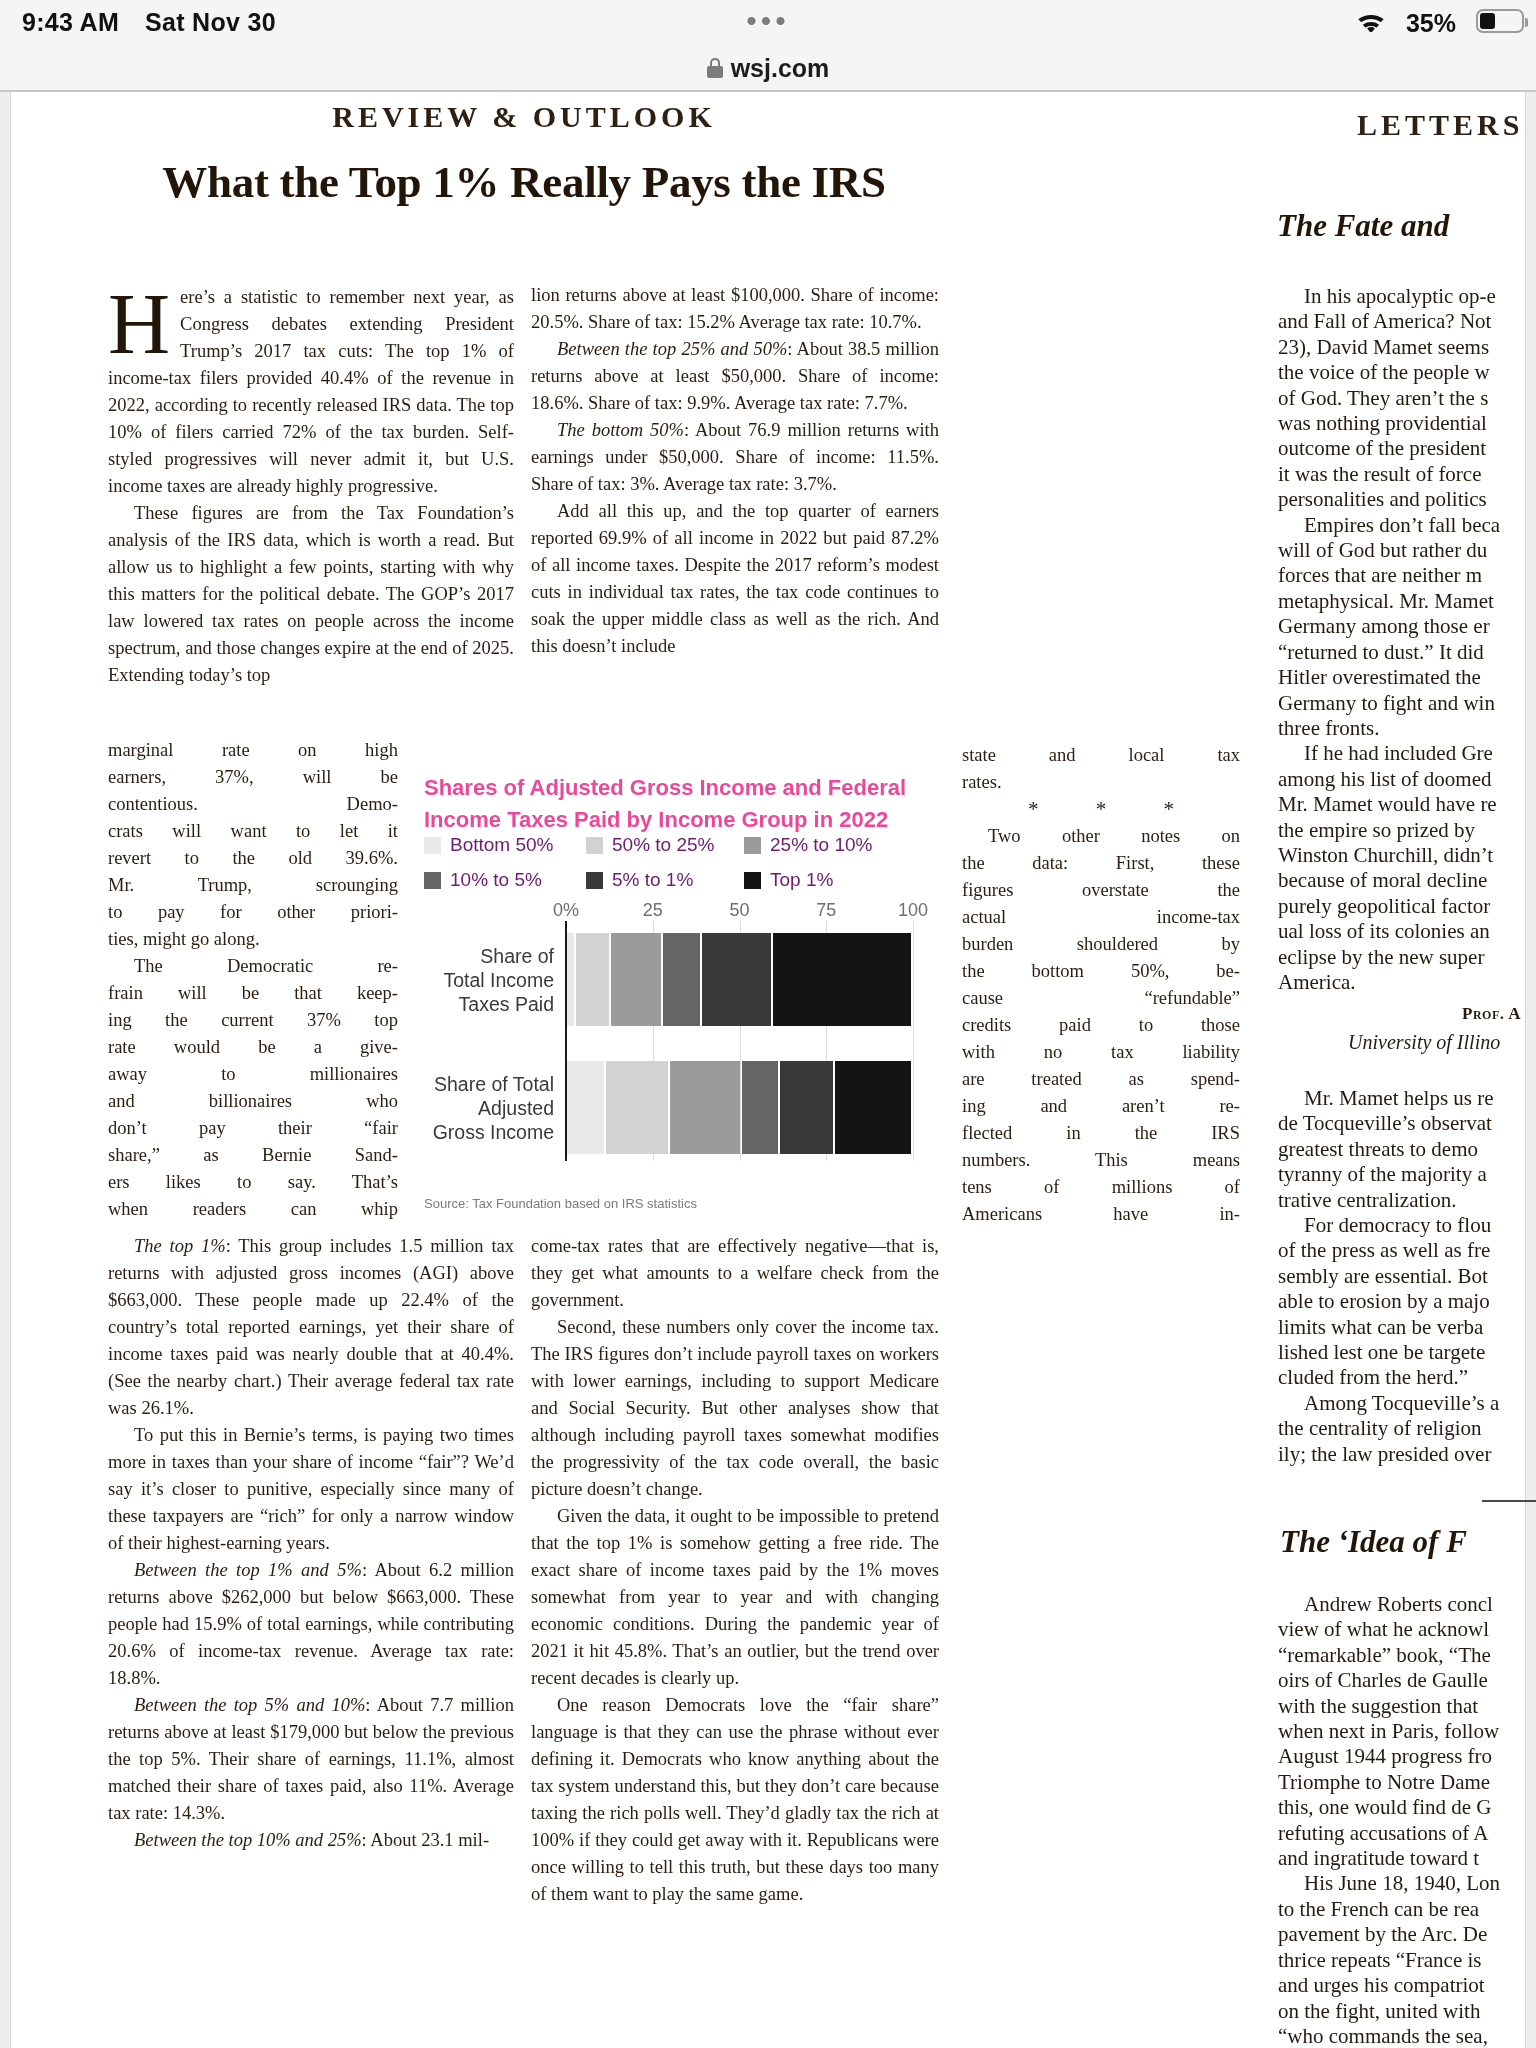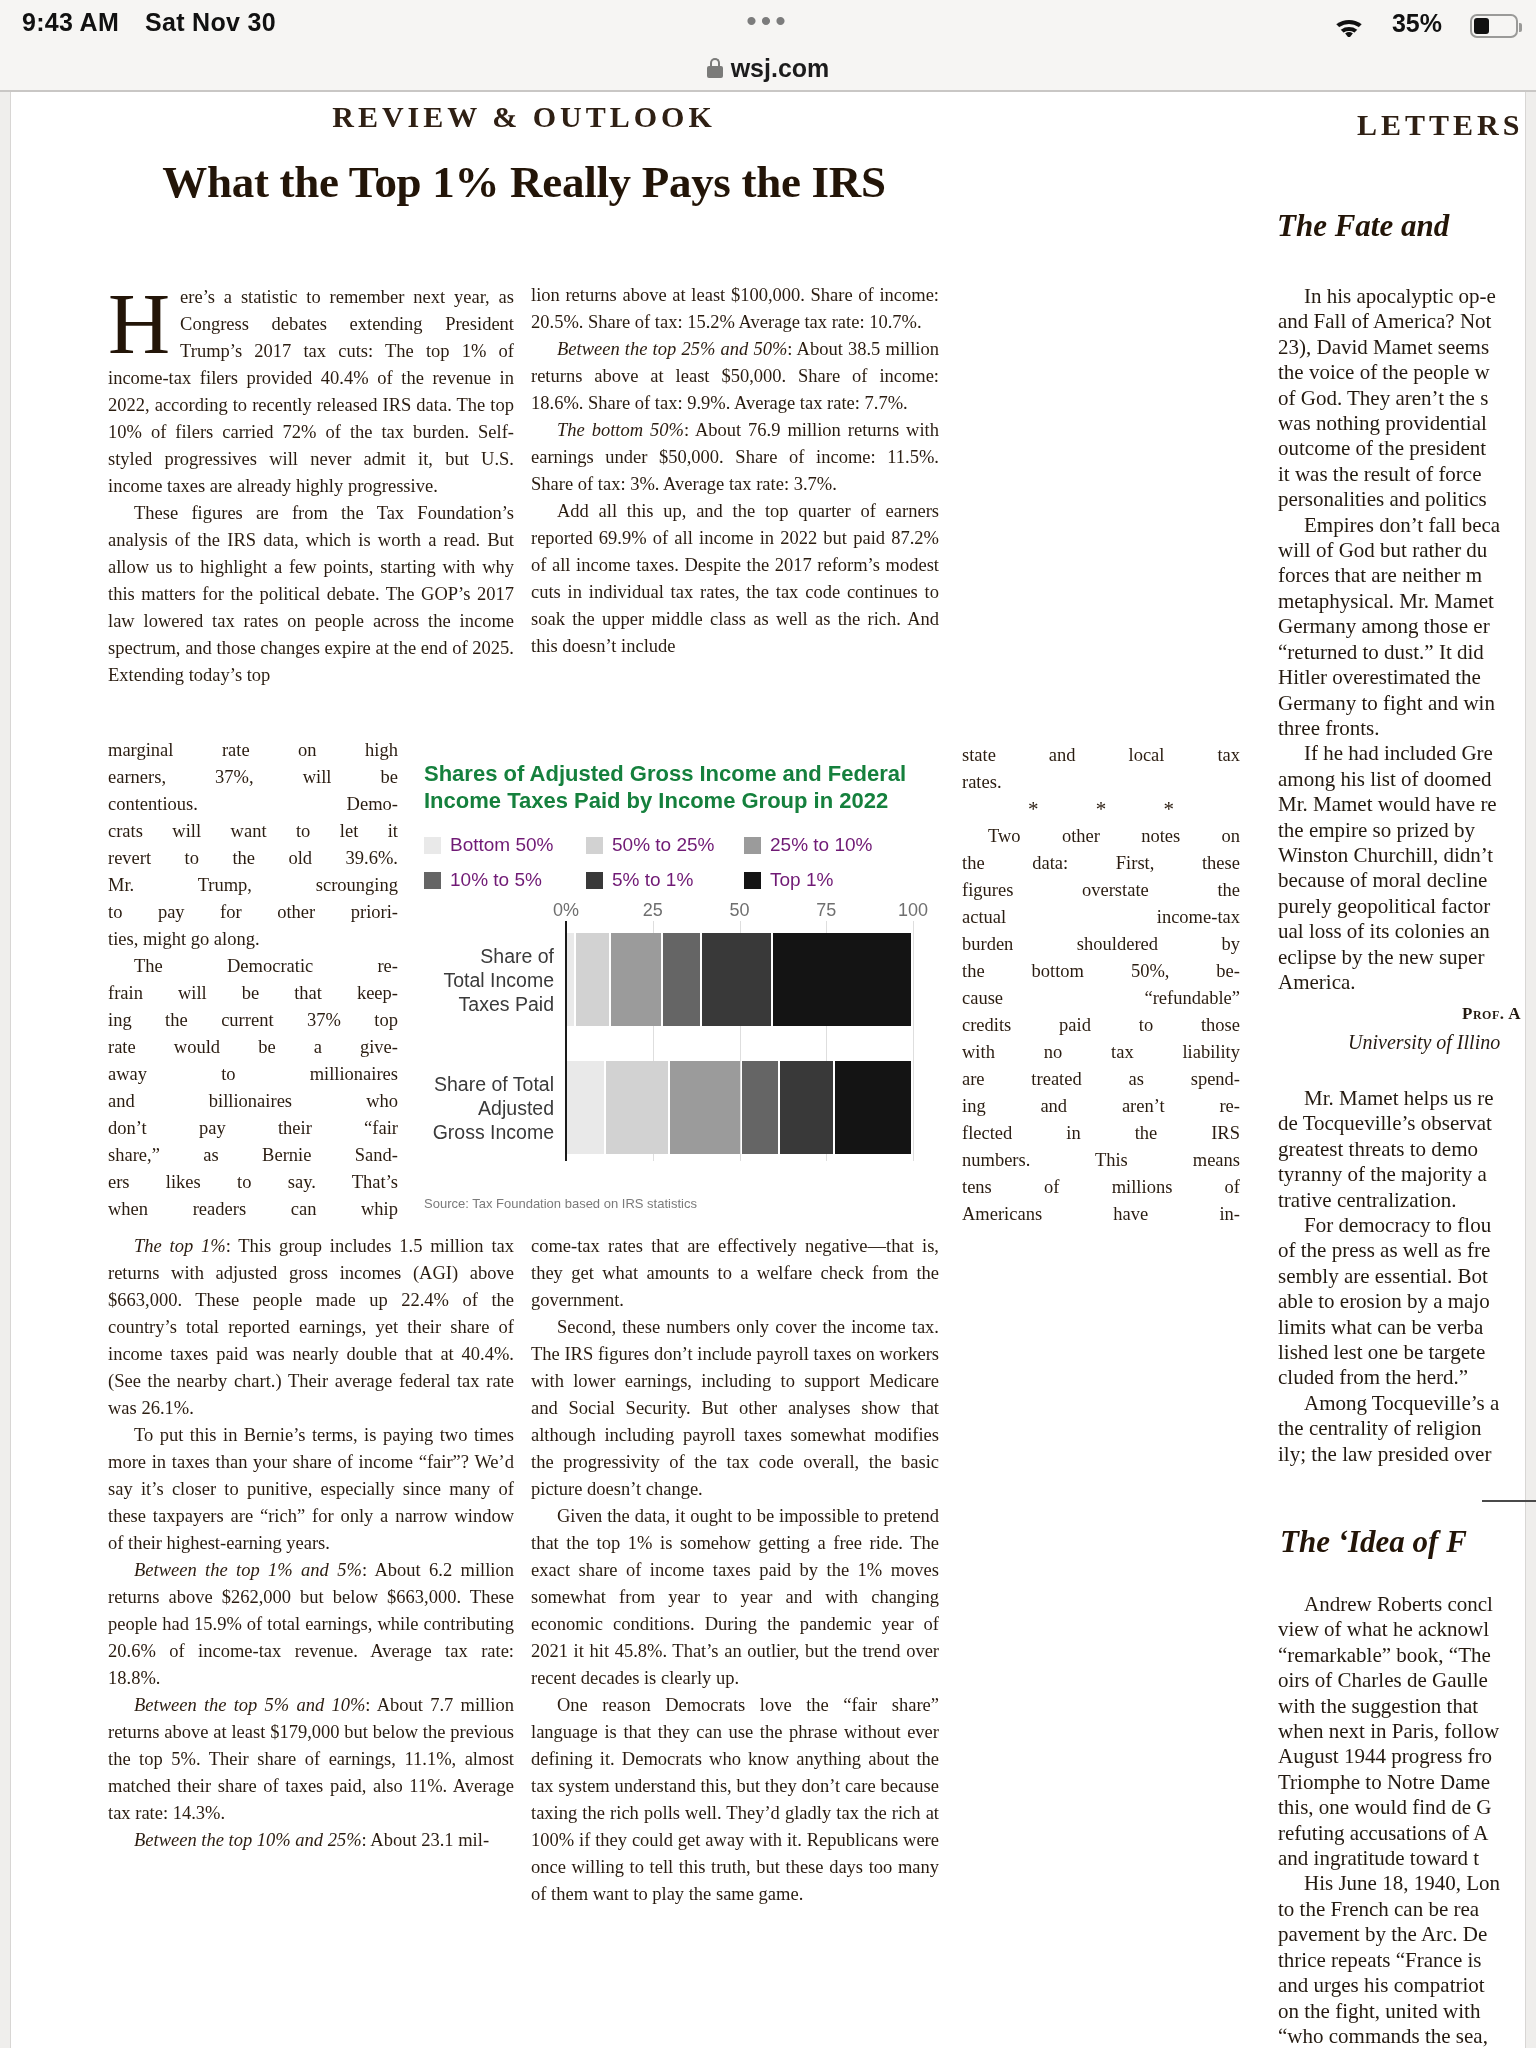--- a/index.html
+++ b/index.html
@@ -5,21 +5,21 @@
   html,body{margin:0;padding:0;background:#ddd;}
   .canvas{position:relative;width:1536px;height:2048px;overflow:hidden;background:#ffffff;
           font-family:"Liberation Serif",serif;color:#2a1c10;}
   
   .chrome{position:absolute;left:0;top:0;width:1536px;height:92px;background:#f6f5f3;
           border-bottom:2px solid #c9c7c5;box-sizing:border-box;font-family:Liberation Sans, sans-serif;}
   .status-bar{position:absolute;left:0;top:0;width:100%;height:44px;}
   .status-left{position:absolute;left:22px;top:8px;font-size:25px;font-weight:700;color:#111;letter-spacing:.3px;}
   .status-left .date{margin-left:26px;font-weight:700;}
   .tab-dots{position:absolute;left:50%;top:4px;transform:translateX(-50%);font-size:30px;color:#7c7c7c;letter-spacing:4px;}
-  .status-right{position:absolute;right:18px;top:9px;display:flex;align-items:flex-end;gap:28px;}
+  .status-right{position:absolute;right:12px;top:9px;display:flex;align-items:flex-start;gap:20px;}
   .batt-pct{font-size:25px;font-weight:700;color:#111;}
   .wifi{position:relative;width:30px;height:24px;}
   .wifi i{position:absolute;left:50%;bottom:0;transform:translateX(-50%);border:4px solid transparent;
           border-top-color:#111;border-radius:50%;box-sizing:border-box;}
   .wifi i.w1{width:34px;height:26px;bottom:-8px;}
   .wifi i.w2{width:22px;height:17px;bottom:-6px;}
   .wifi i.w3{width:10px;height:9px;bottom:-3px;border-top-width:5px;}
   .battery{position:relative;width:48px;height:24px;border:2px solid #9a9a98;border-radius:7px;box-sizing:border-box;}
   .battery .fill{position:absolute;left:2px;top:2px;bottom:2px;width:35%;background:#111;border-radius:3px;}
   .battery .nub{position:absolute;right:-6px;top:7px;width:3px;height:9px;background:#9a9a98;border-radius:0 2px 2px 0;}
@@ -51,21 +51,21 @@
   .blkF{left:531px;top:1233px;width:408px;max-height:812px;overflow:hidden;}
   
   .jp{margin:0;}
   .jl{text-align:justify;text-align-last:justify;}
   .jl.lastline{text-align-last:left;}
   .jp.ind .jl:first-child{text-indent:26px;}
   .sepline{text-align:center;text-align-last:center;word-spacing:52px;font-size:21px;}
   
   .chart{position:absolute;left:420px;top:760px;width:542px;height:472px;background:#fff;z-index:3;
          font-family:"Liberation Sans",sans-serif;}
-  .chart-title{position:absolute;left:4px;top:0;width:512px;font-size:22px;font-weight:700;line-height:27px;color:#15803d;}
+  .chart-title{position:absolute;left:4px;top:12px;width:512px;font-size:22px;font-weight:700;line-height:32px;color:#ec4899;}
   .chart-legend{position:absolute;left:4px;top:74px;width:530px;display:grid;
                 grid-template-columns:162px 158px auto;row-gap:13px;}
   .leg-item{display:flex;align-items:center;gap:9px;font-size:19px;color:#701a75;}
   .leg-sw{width:17px;height:17px;flex:0 0 auto;}
   .chart-axis{position:absolute;left:146px;top:140px;width:347px;height:30px;font-size:18px;color:#6f6f6f;}
   .ax-lab{position:absolute;top:0;transform:translateX(-50%);}
   .ax-tick{position:absolute;top:26px;width:1px;height:7px;background:#aaa;}
   .chart-plot{position:absolute;left:146px;top:173px;width:347px;}
   .gridline{position:absolute;top:-12px;height:240px;width:1px;background:#dedede;z-index:0;}
   .axis-zero{position:absolute;left:-1px;top:-12px;height:240px;width:2px;background:#1a1a1a;z-index:2;}

